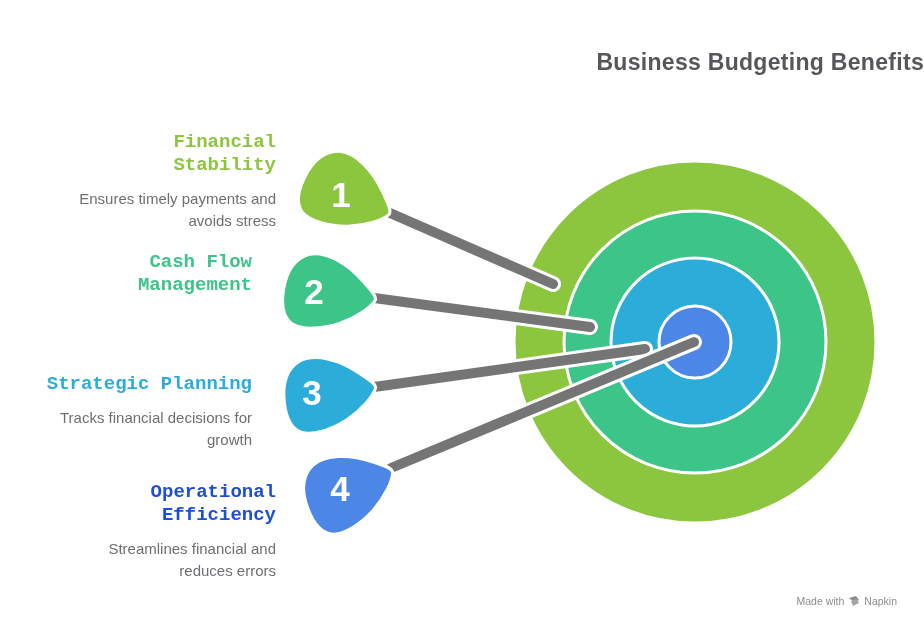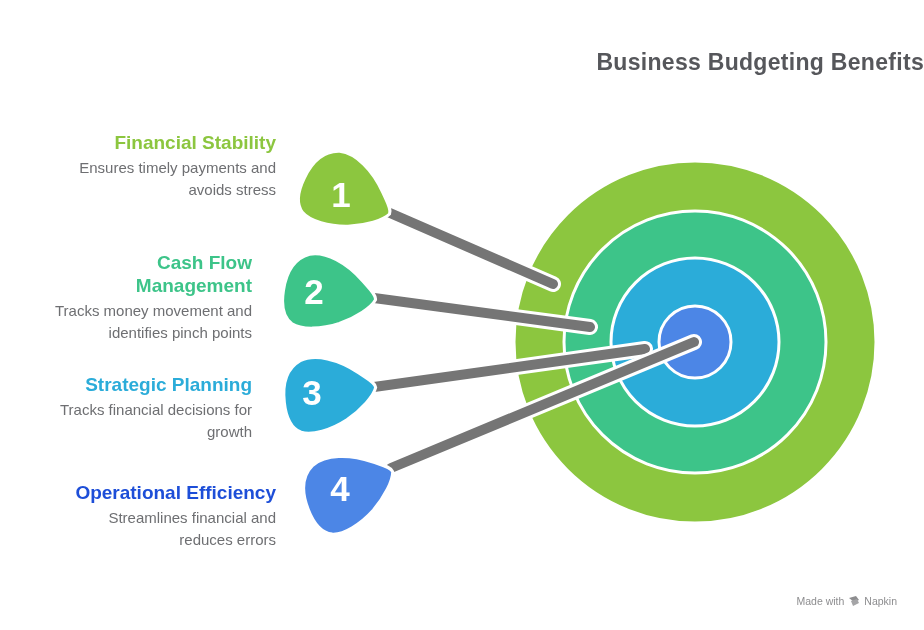--- a/index.html
+++ b/index.html
@@ -9,22 +9,22 @@
   }
   .stage{position:absolute;left:0;top:0;width:924px;height:630px;}
   .diagram-svg{position:absolute;left:0;top:0;width:924px;height:630px;}
 
   .page-title{
     position:absolute;top:49px;left:0;width:100%;text-align:right;
     font-size:23px;font-weight:bold;color:#56575B;letter-spacing:.3px;
   }
 
   .item{position:absolute;text-align:right;width:215px;}
-  .item-heading{font-size:19px;font-weight:bold;line-height:23px;}
-  .item-desc{margin-top:3px;font-size:15px;line-height:22px;color:#6E6F72;}
+  .item-heading{font-size:19px;font-weight:bold;line-height:23px;font-family:Liberation Mono, monospace;}
+  .item-desc{margin-top:11px;font-size:15px;line-height:22px;color:#6E6F72;}
   .item-1{top:131px;right:648px;}
   .item-2{top:242px;right:672px;}
   .item-3{top:373px;right:672px;}
   .item-4{top:481px;right:648px;}
   .item-2 .item-heading{width:160px;margin-left:auto;margin-top:9px;}
 
   .blob{stroke:#ffffff;stroke-width:3;}
   .ring{stroke:#ffffff;stroke-width:3;}
   .connector-casing{stroke:#ffffff;stroke-width:16;stroke-linecap:round;fill:none;}
   .connector{stroke-width:10;stroke-linecap:round;fill:none;}
@@ -82,21 +82,20 @@
 
   <div class="page-title">Business Budgeting Benefits</div>
 
   <div class="item item-1">
     <div class="item-heading" style="color: rgb(140, 198, 63);">Financial Stability</div>
     <div class="item-desc">Ensures timely payments and avoids stress</div>
   </div>
 
   <div class="item item-2">
     <div class="item-heading" style="color: rgb(61, 196, 137);">Cash Flow Management</div>
-    <div class="item-desc">Tracks money movement and identifies pinch points</div>
   </div>
 
   <div class="item item-3">
     <div class="item-heading" style="color: rgb(43, 172, 217);">Strategic Planning</div>
     <div class="item-desc">Tracks financial decisions for growth</div>
   </div>
 
   <div class="item item-4">
     <div class="item-heading" style="color: #1d4ed8;">Operational Efficiency</div>
     <div class="item-desc">Streamlines financial and reduces errors</div>

